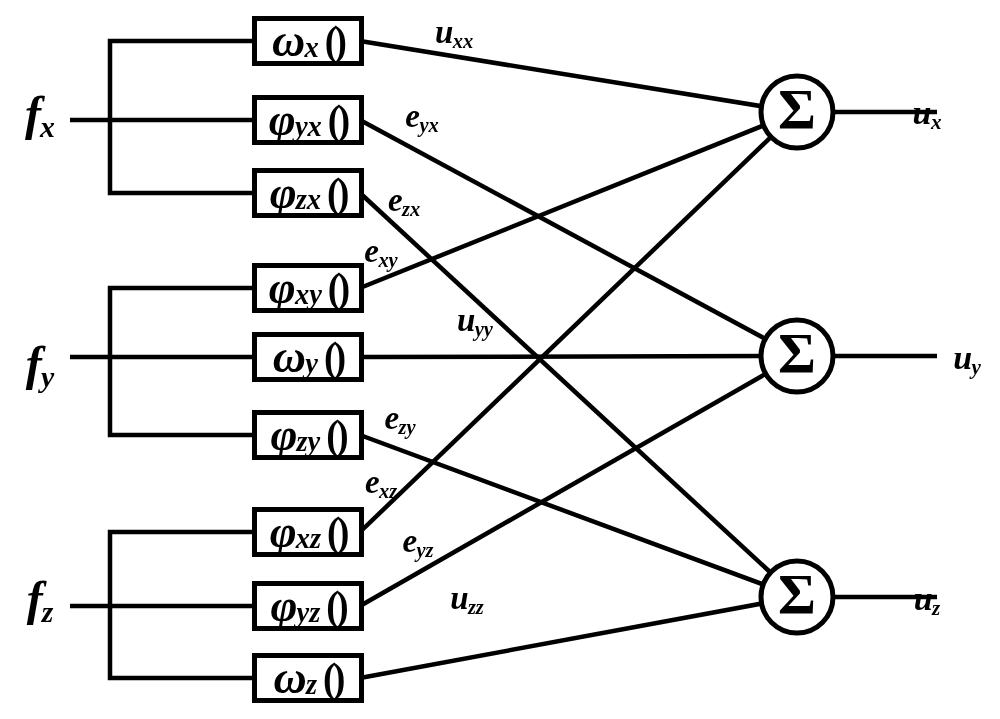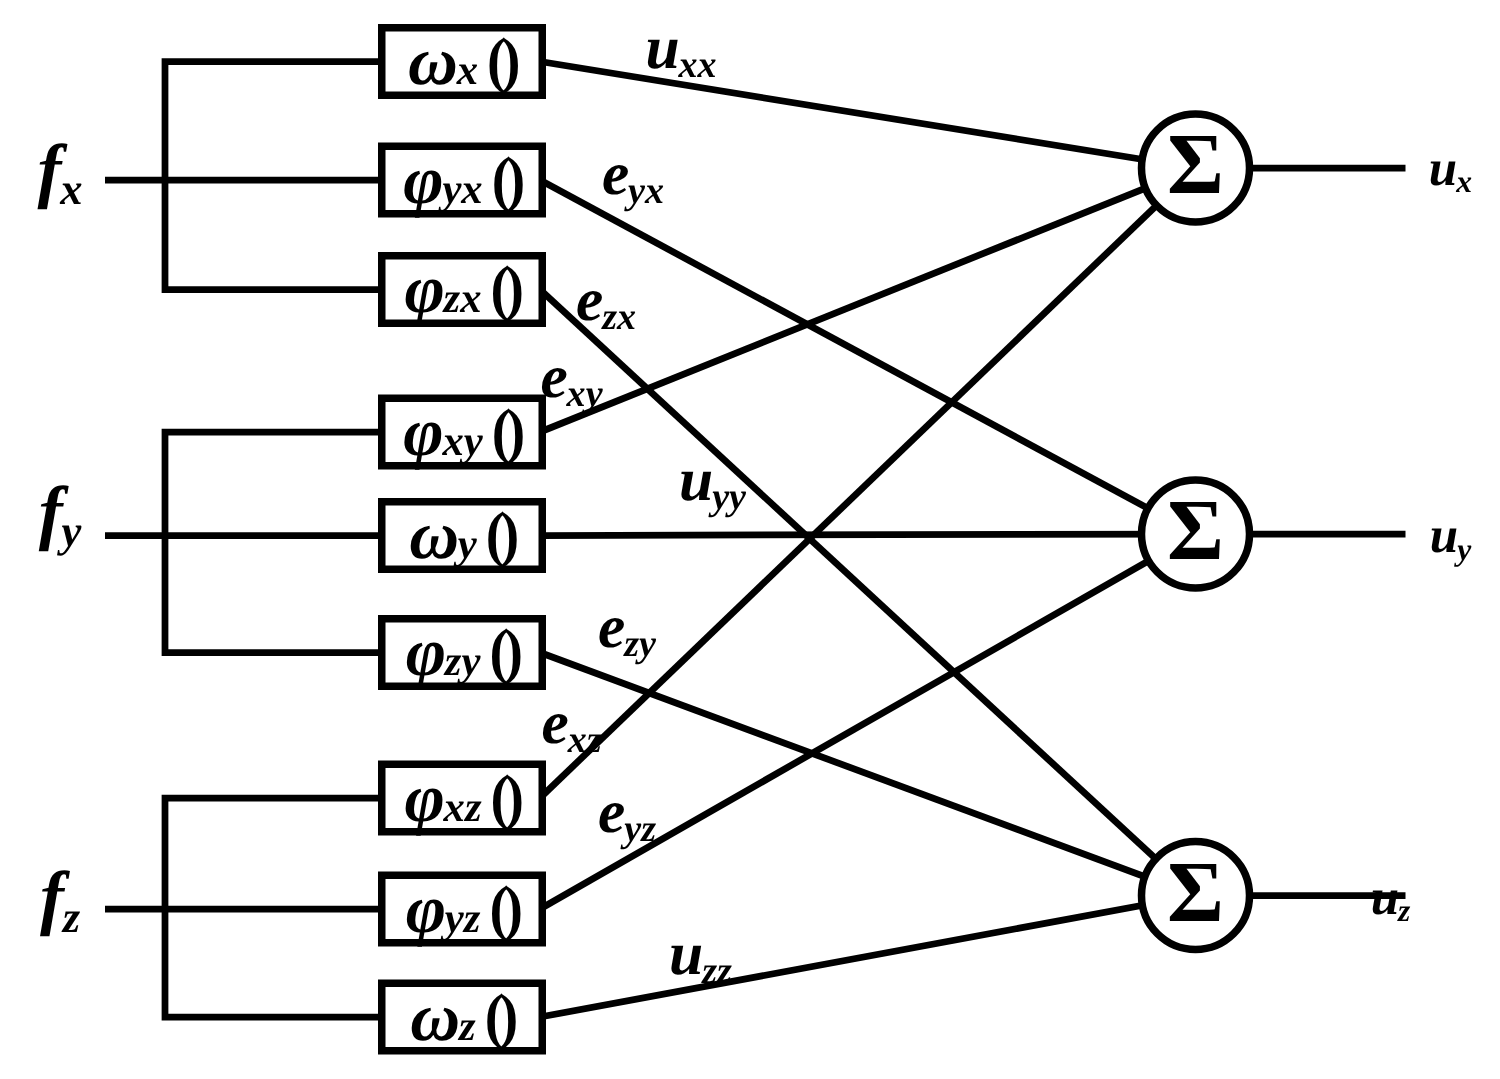--- a/index.html
+++ b/index.html
@@ -35,21 +35,21 @@
   .sym sub, .block sub {
     font-size: 0.62em;
     font-style: italic;
     line-height: 1;
     position: relative;
     top: 0.24em;
     vertical-align: baseline;
     margin-left: -0.03em;
   }
   .input-label  { font-size: 48px; }
-  .edge-label   { font-size: 41px; }
+  .edge-label   { font-size: 33px; }
   .output-label { font-size: 34px; }
   
   .block {
     position: absolute;
     left: 252px;
     width: 112px;
     height: 50px;
     box-sizing: border-box;
     border: 5px solid #000;
     background: #ffffff;
@@ -111,21 +111,21 @@
     </g>
 
     <g stroke="#000000" stroke-width="5" fill="#ffffff">
       <circle cx="797" cy="112" r="36"></circle>
       <circle cx="797" cy="356" r="36"></circle>
       <circle cx="797" cy="597" r="36"></circle>
     </g>
   </svg>
 
   <div class="sym input-label" style="left:40px; top:114px"><span>f</span><sub>x</sub></div>
-  <div class="sym input-label" style="left:40px; top:342px"><span>f</span><sub>y</sub></div>
+  <div class="sym input-label" style="left:40px; top:364px"><span>f</span><sub>y</sub></div>
   <div class="sym input-label" style="left:40px; top:599px"><span>f</span><sub>z</sub></div>
 
   <div class="block" style="top:16px">
       <span>ω</span>
       <sub>x</sub>
       <span class="paren">()</span>
     </div>
   <div class="block" style="top:95px">
       <span>φ</span>
       <sub>yx</sub>
@@ -165,26 +165,26 @@
       <span>ω</span>
       <sub>z</sub>
       <span class="paren">()</span>
     </div>
 
   <div class="sym edge-label" style="left:454px; top:32px"><span>u</span><sub>xx</sub></div>
   <div class="sym edge-label" style="left:422px; top:116px"><span>e</span><sub>yx</sub></div>
   <div class="sym edge-label" style="left:404px; top:200px"><span>e</span><sub>zx</sub></div>
   <div class="sym edge-label" style="left:381px; top:251px"><span>e</span><sub>xy</sub></div>
   <div class="sym edge-label" style="left:475px; top:320px"><span>u</span><sub>yy</sub></div>
-  <div class="sym edge-label" style="left:418px; top:418px"><span>e</span><sub>zy</sub></div>
+  <div class="sym edge-label" style="left:400px; top:418px"><span>e</span><sub>zy</sub></div>
   <div class="sym edge-label" style="left:381px; top:482px"><span>e</span><sub>xz</sub></div>
   <div class="sym edge-label" style="left:418px; top:541px"><span>e</span><sub>yz</sub></div>
-  <div class="sym edge-label" style="left:467px; top:636px"><span>u</span><sub>zz</sub></div>
+  <div class="sym edge-label" style="left:467px; top:598px"><span>u</span><sub>zz</sub></div>
 
   <div class="sigma" style="left:797px; top:112px">Σ</div>
   <div class="sigma" style="left:797px; top:356px">Σ</div>
   <div class="sigma" style="left:797px; top:597px">Σ</div>
 
-  <div class="sym output-label" style="left:967px; top:113px"><span>u</span><sub>x</sub></div>
+  <div class="sym output-label" style="left:927px; top:113px"><span>u</span><sub>x</sub></div>
   <div class="sym output-label" style="left:967px; top:358px"><span>u</span><sub>y</sub></div>
   <div class="sym output-label" style="left:927px; top:599px"><span>u</span><sub>z</sub></div>
 
 </div>
 
 </body></html>

